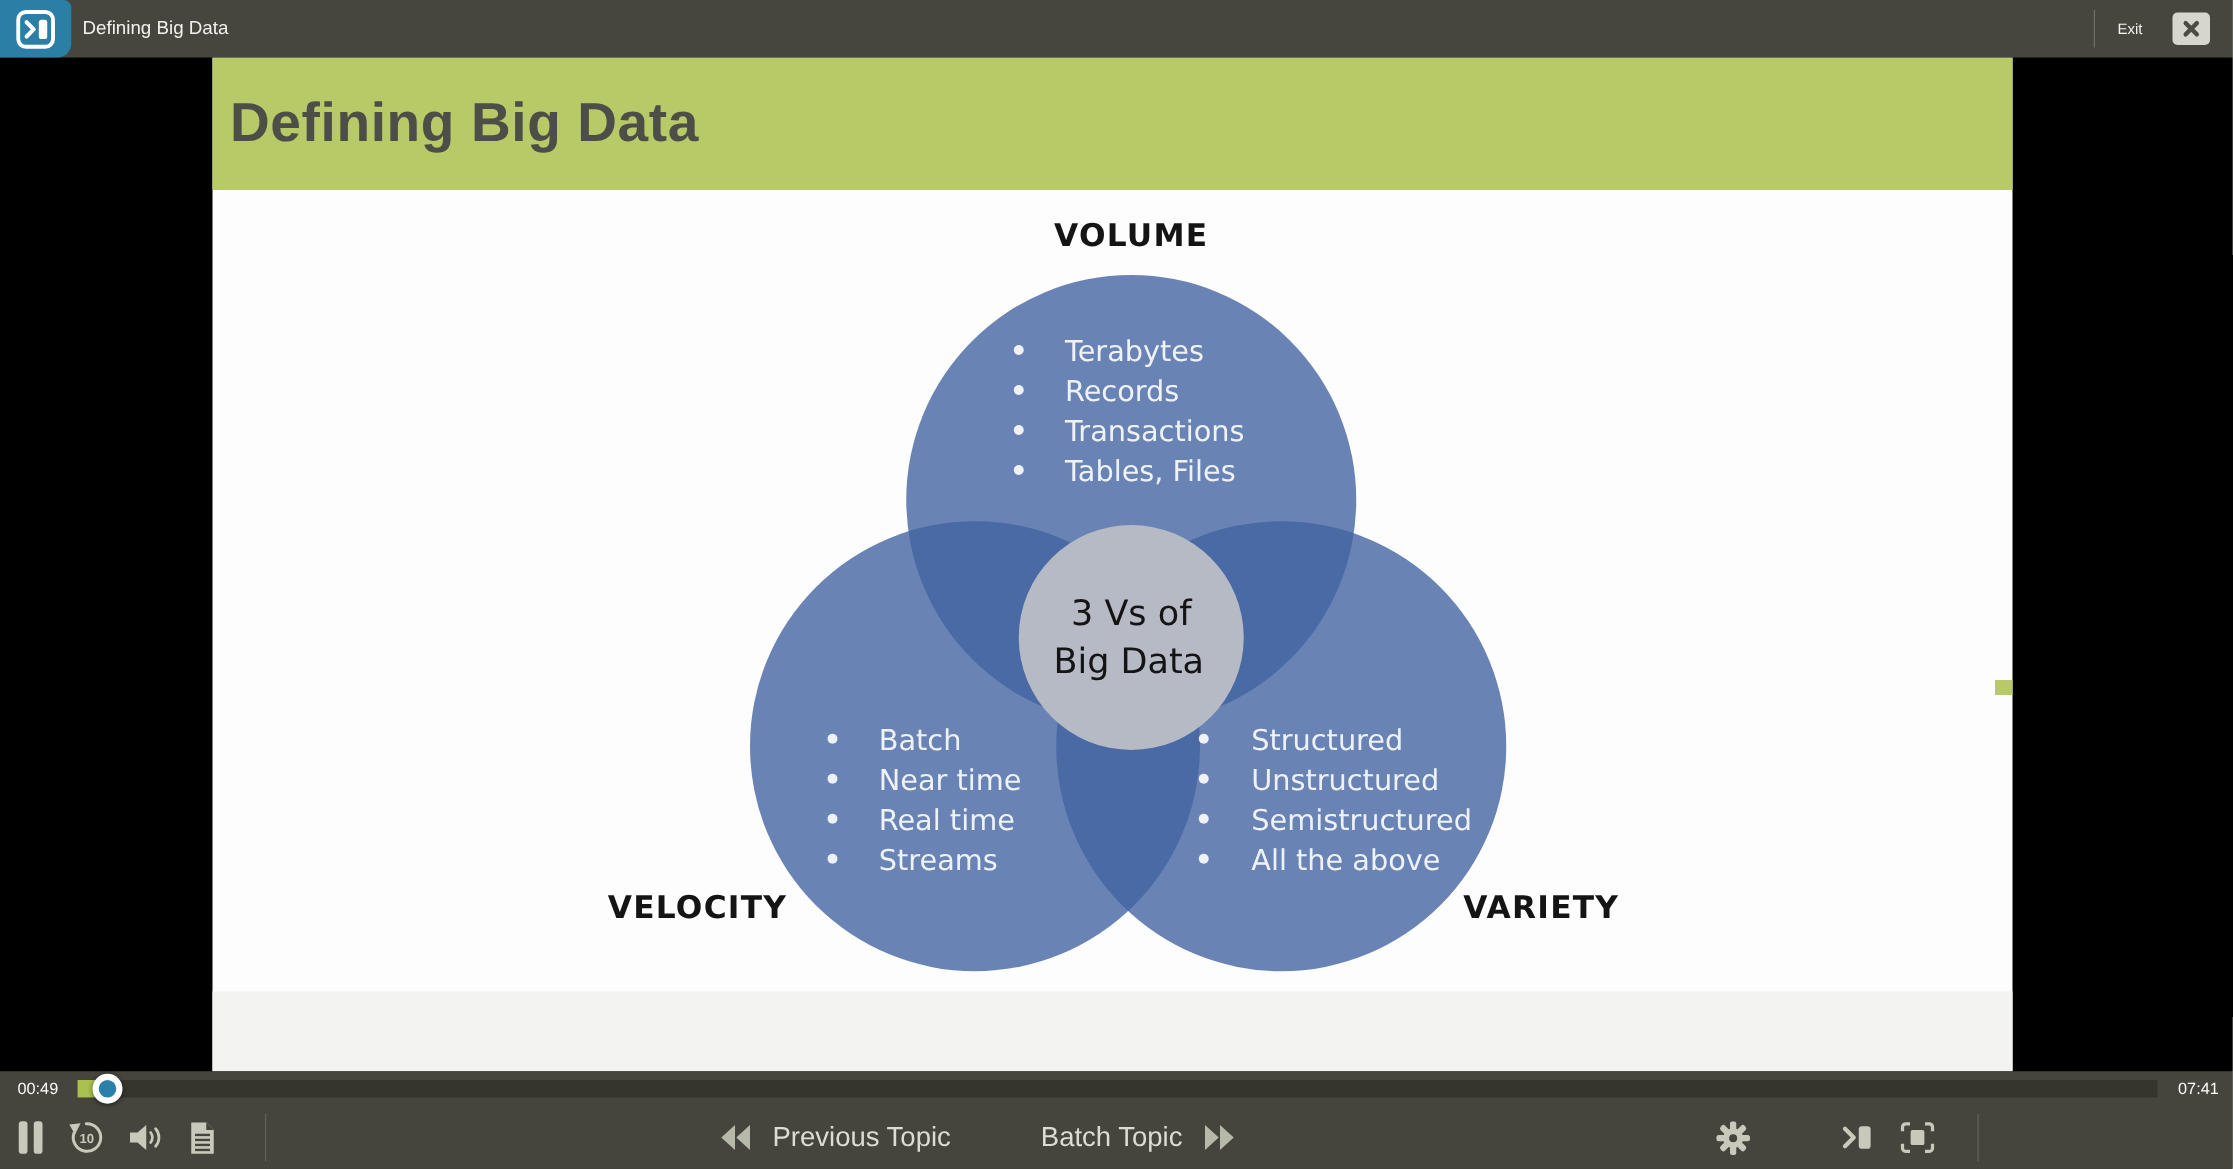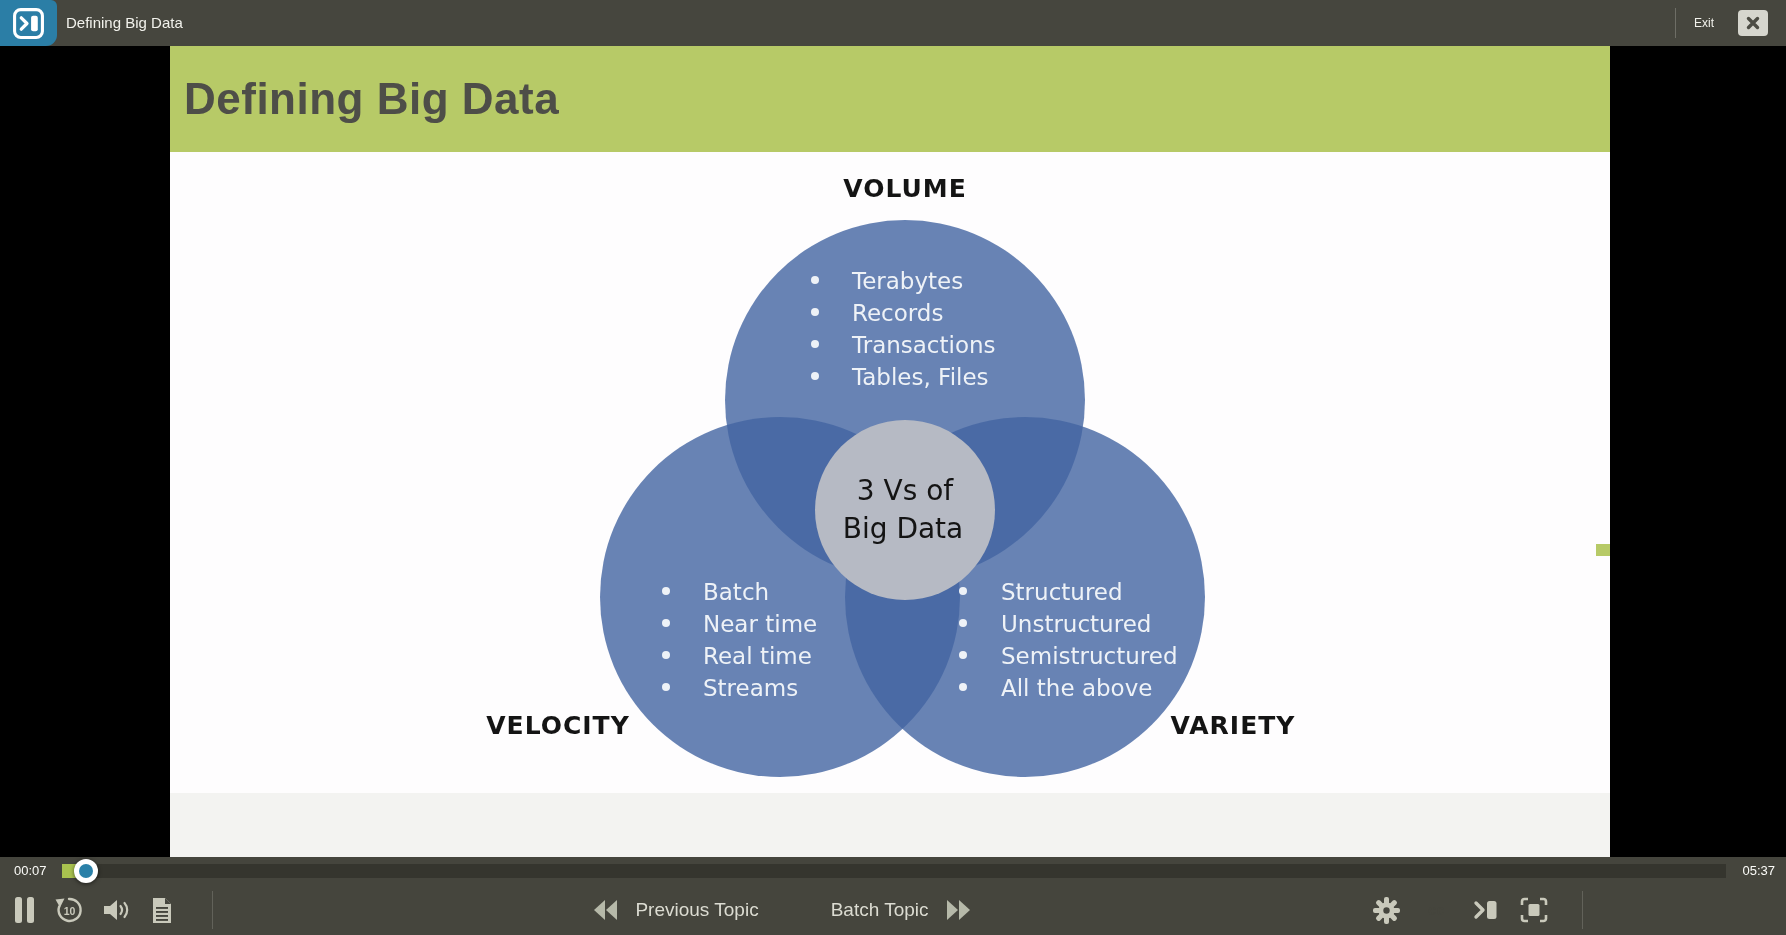--- a/index.html
+++ b/index.html
@@ -44,21 +44,21 @@
     position:absolute; left:12px; top:-5px; width:24px; height:24px; background:#fff; border-radius:50%;
     box-shadow:0 1px 4px rgba(0,0,0,.55); cursor:pointer;
   }
   .handle::after { content:""; position:absolute; left:5px; top:5px; width:14px; height:14px; border-radius:50%; background:#2a80a8; }
   .controls { position:absolute; left:0; top:28px; width:1564px; height:50px; color:#c9c9bb; }
   .controls button { background:none; border:none; padding:0; color:#c9c9bb; cursor:pointer; display:flex; align-items:center; justify-content:center; }
   .left-controls { position:absolute; left:14px; top:0; height:50px; display:flex; align-items:center; gap:19px; }
   .vdiv { position:absolute; top:6px; width:1px; height:38px; background:#62625a; }
   .vdiv.l { left:212px; } .vdiv.r { left:1582px; }
   .center-controls { position:absolute; left:0; right:0; top:0; height:50px; display:flex; align-items:center; justify-content:center; gap:72px; }
-  .topic-btn { display:flex; align-items:center; gap:16px; font-size:19px; color:#dcdcd2 !important; }
+  .topic-btn { display:flex; align-items:center; gap:16px; font-size:22px; color:#dcdcd2 !important; }
   .topic-btn svg { fill:#b6b9a9; }
   .right-controls { position:absolute; right:16px; top:0; height:50px; display:flex; align-items:center; gap:21px; }
   .cc-btn {
     width:31px; height:24px; border-radius:6px; background:#c9c9bb; color:#45453d !important;
     font-weight:bold; font-size:14px; letter-spacing:0.5px;
   }
   .replay-num { font-family:"Liberation Sans", sans-serif; font-size:10.5px; font-weight:bold; fill:#c9c9bb; }
 </style>
 </head>
 <body>
@@ -137,26 +137,26 @@
     </svg>
 
     <div class="slide-footer"></div>
     <div class="slide-marker"></div>
   </div>
 </div>
 
 <div class="chrome">
 
   <div class="timeline">
-    <span class="time elapsed">00:07</span>
+    <span class="time elapsed">00:49</span>
     <div class="track">
       <div class="progress"></div>
       <div class="handle"></div>
     </div>
-    <span class="time duration">05:37</span>
+    <span class="time duration">07:41</span>
   </div>
 
   <div class="controls">
 
     <div class="left-controls">
       <button>
         <svg width="21" height="28" viewBox="0 0 21 28" fill="currentColor">
           <rect x="1" y="1" width="7" height="26" rx="2.5"></rect>
             <rect x="13" y="1" width="7" height="26" rx="2.5"></rect>
         </svg>

